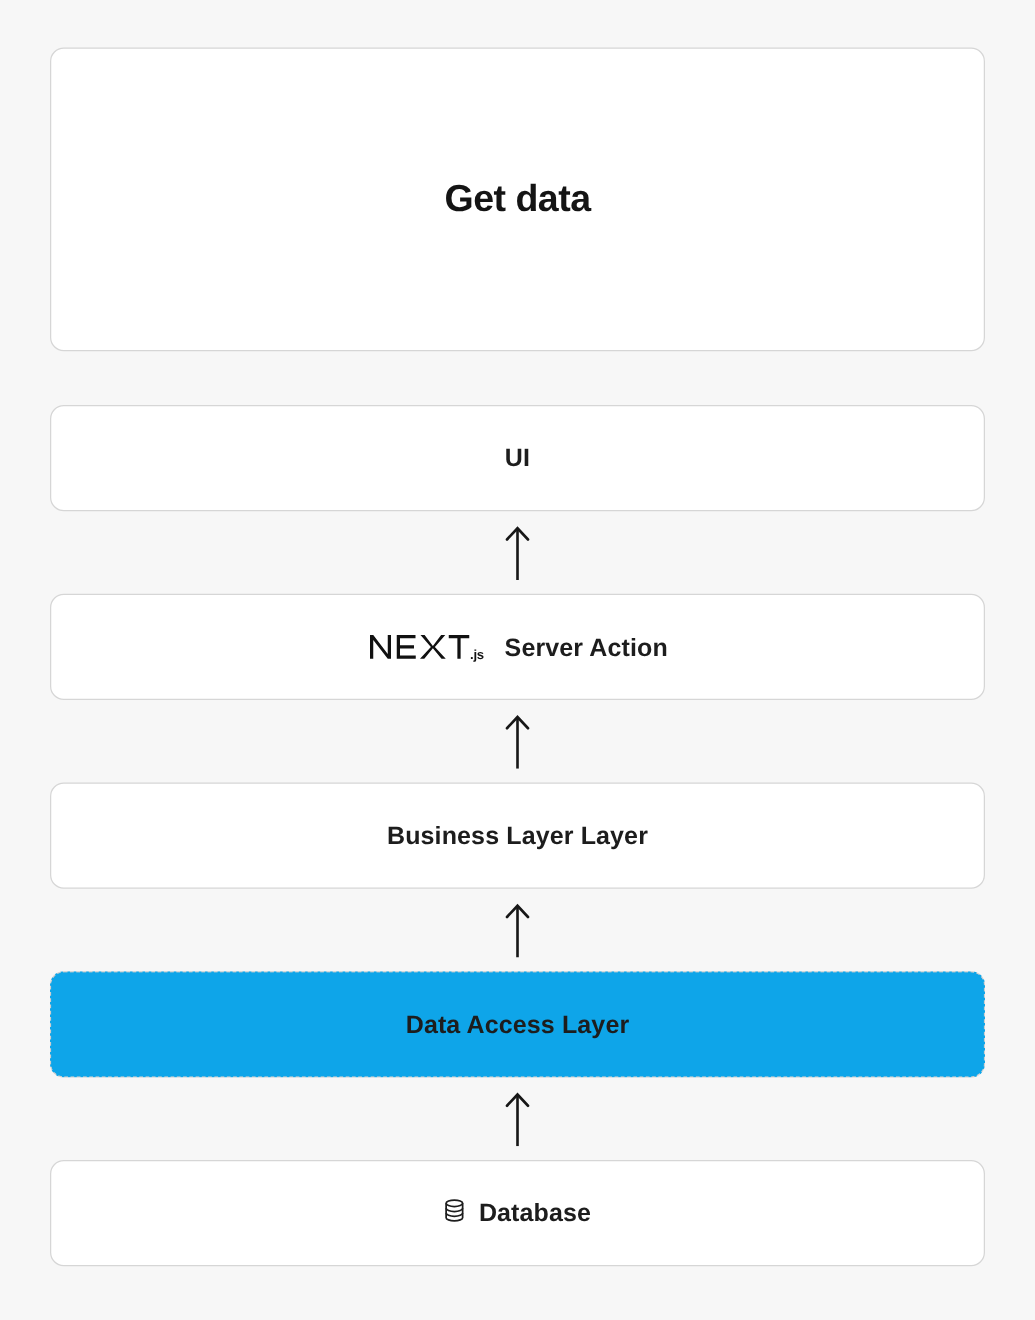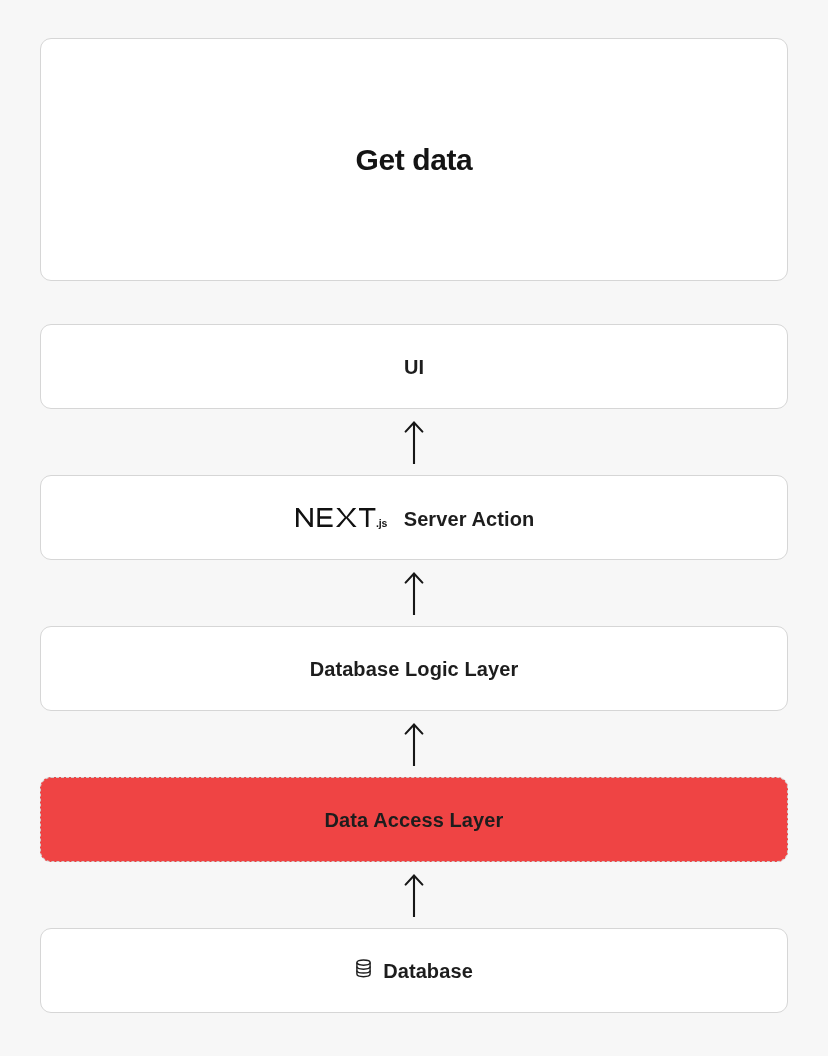--- a/index.html
+++ b/index.html
@@ -33,21 +33,21 @@
     border-radius: 11px;
     display: flex;
     align-items: center;
     justify-content: center;
     width: 100%;
     flex: none;
   }
 
   .node.dashed {
     border: 1px dashed #cfcfcf;
-    background: #ef4444;
+    background: #0ea5e9;
   }
 
   .node-label {
     font-size: 20px;
     font-weight: 700;
     letter-spacing: 0.1px;
     line-height: 1.2;
     color: #1d1d1d;
     text-align: center;
   }
@@ -148,21 +148,21 @@
   </div>
 
   <div class="connector">
     <svg class="arrow-up" width="22" height="44" viewBox="0 0 22 44" fill="none">
       <path d="M11 44 L11 3" stroke="#171717" stroke-width="2.1"></path>
       <path d="M2.6 11.6 L11 2.6 L19.4 11.6" stroke="#171717" stroke-width="2.1" stroke-linecap="round" fill="none"></path>
     </svg>
   </div>
 
   <div class="node node-row">
-    <span class="node-label">Database Logic Layer</span>
+    <span class="node-label">Business Layer Layer</span>
   </div>
 
   <div class="connector">
     <svg class="arrow-up" width="22" height="44" viewBox="0 0 22 44" fill="none">
       <path d="M11 44 L11 3" stroke="#171717" stroke-width="2.1"></path>
       <path d="M2.6 11.6 L11 2.6 L19.4 11.6" stroke="#171717" stroke-width="2.1" stroke-linecap="round" fill="none"></path>
     </svg>
   </div>
 
   <div class="node node-row dashed">

